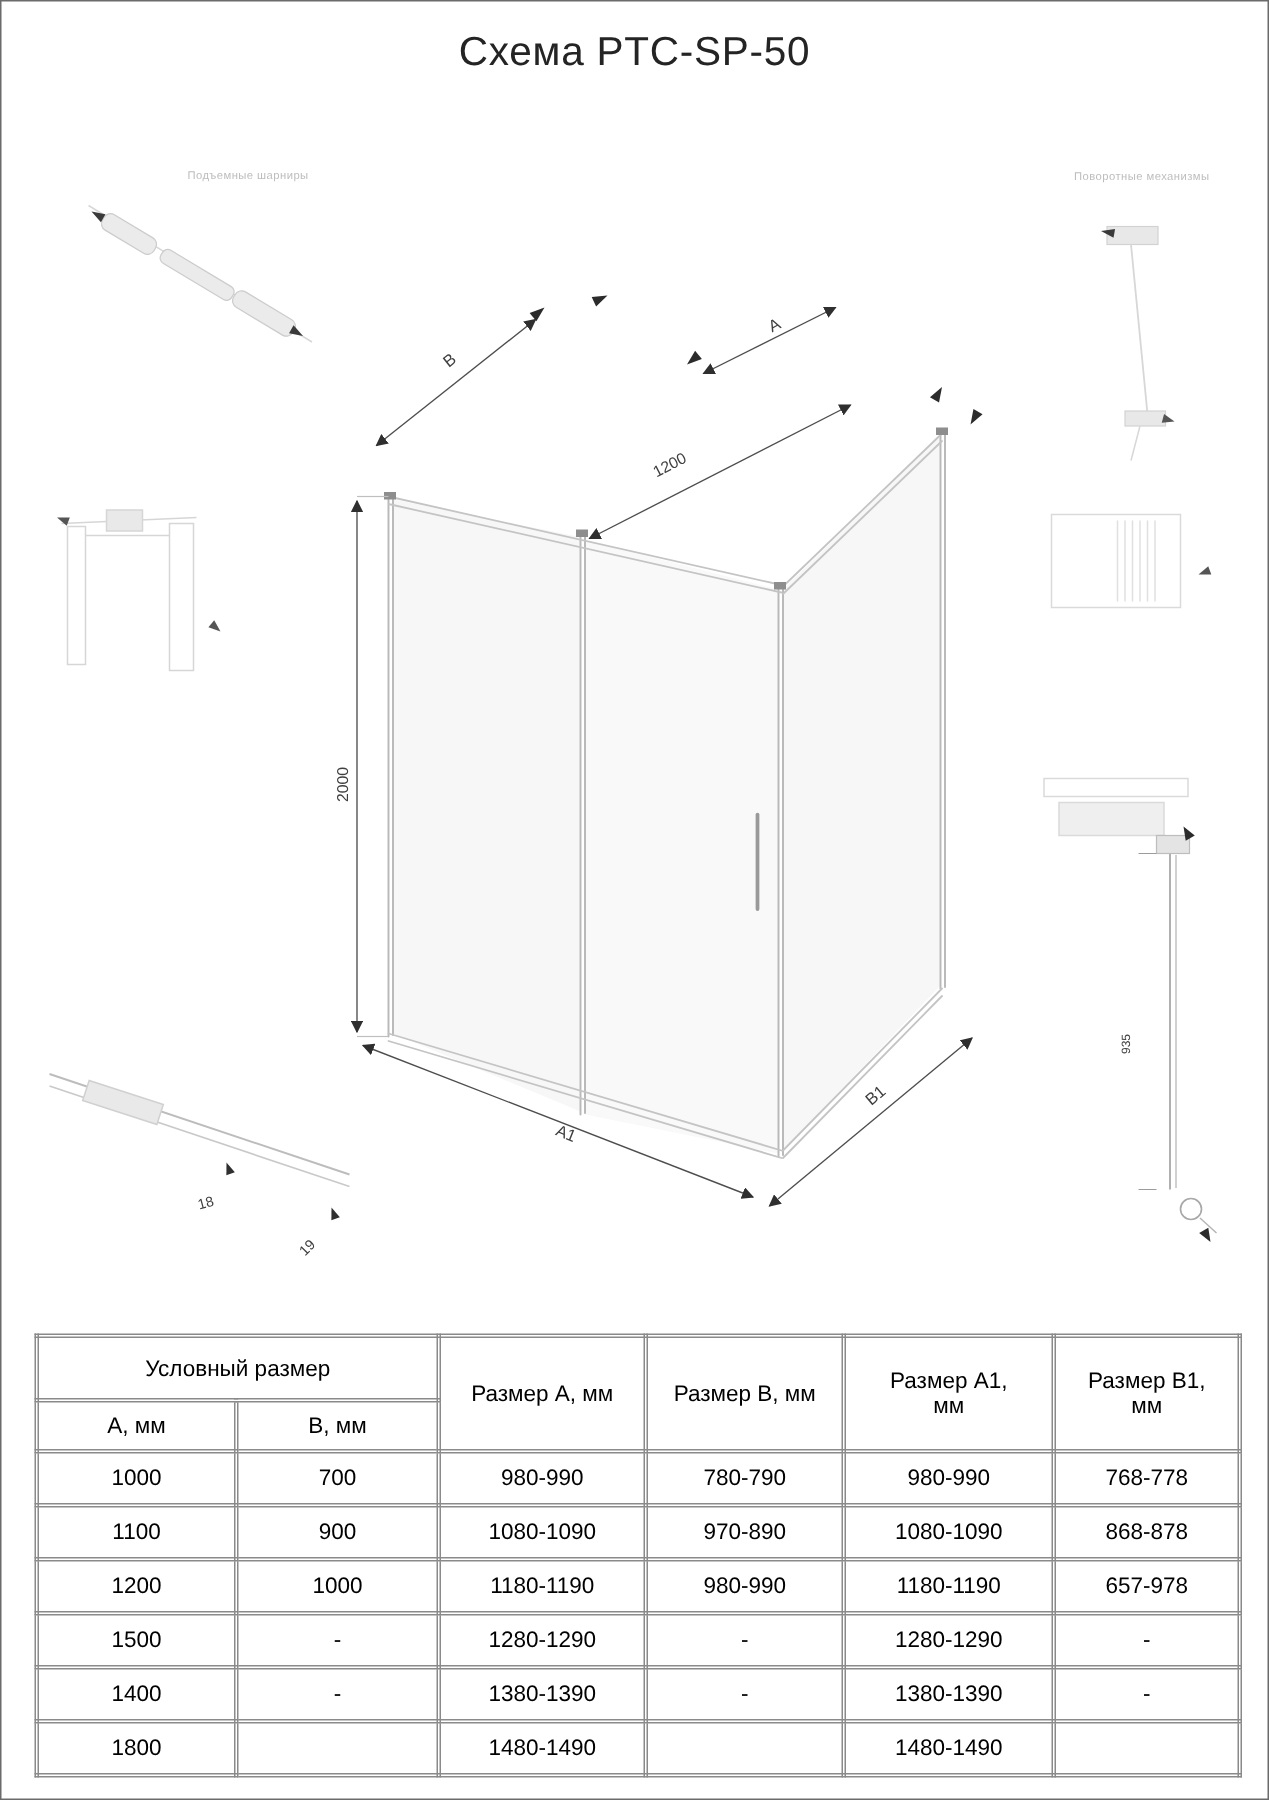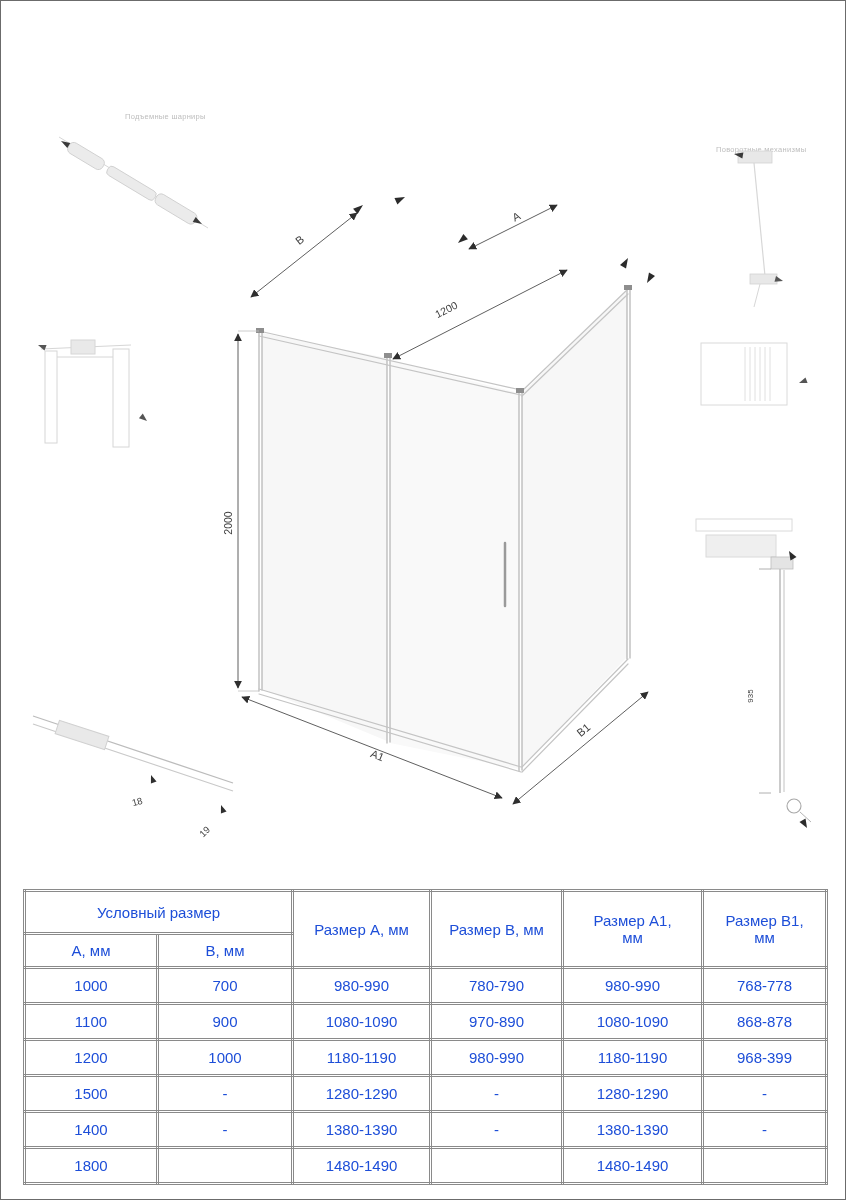--- a/index.html
+++ b/index.html
@@ -11,44 +11,45 @@
   .title{
     position:absolute;top:18px;left:0;width:100%;text-align:center;
     font-size:27px;color:#242424;letter-spacing:.5px;
   }
   .annot{
     position:absolute;font-size:7.5px;color:#bdbdbd;letter-spacing:.3px;
     white-space:nowrap;
     padding-left:12px;
   }
   .annot.tl{left:112px;top:111px;}
-  .annot.tr{left:703px;top:112px;margin-top:32px;}
+  .annot.tr{left:703px;top:112px;}
   svg.draw{position:absolute;left:0;top:90px;}
   svg text{font-family:"Liberation Sans",sans-serif;fill:#3f3f3f;}
 
   .size-table{
     position:absolute;left:22px;top:888px;width:802px;
     border-collapse:collapse;table-layout:fixed;
-    font-size:15px;color:#1d4ed8;
+    font-size:15px;color:#000000;
   }
   .size-table th,.size-table td{
     border:3px double #8a8a8a;text-align:center;vertical-align:middle;
     font-weight:normal;padding:0;overflow:hidden;
   }
   .size-table{border:2px solid #6e6e6e;}
   .hdr1 th{height:40px;}
   .hdr2 th{height:31px;}
   .size-table td{height:33px;text-align:center;}
   .prewrap{white-space:pre-line;line-height:1.15;}
 </style>
 </head>
 <body>
 
 <div class="page">
 
+  <div class="title">Схема PTC-SP-50</div>
 
   <div class="annot tl">Подъемные шарниры</div>
   <div class="annot tr">Поворотные механизмы</div>
 
   <svg class="draw" width="846" height="790" viewBox="0 0 846 790">
     <defs>
       <marker id="arr" viewBox="0 0 10 10" refX="9" refY="5" markerWidth="9" markerHeight="9" orient="auto-start-reverse">
         <path d="M0,0 L10,5 L0,10 z" fill="#2f2f2f"></path>
       </marker>
     </defs>
@@ -229,21 +230,21 @@
       <td>970-890</td>
       <td>1080-1090</td>
       <td>868-878</td>
     </tr>
     <tr>
       <td>1200</td>
       <td>1000</td>
       <td>1180-1190</td>
       <td>980-990</td>
       <td>1180-1190</td>
-      <td>968-399</td>
+      <td>657-978</td>
     </tr>
     <tr>
       <td>1500</td>
       <td>-</td>
       <td>1280-1290</td>
       <td>-</td>
       <td>1280-1290</td>
       <td>-</td>
     </tr>
     <tr>

